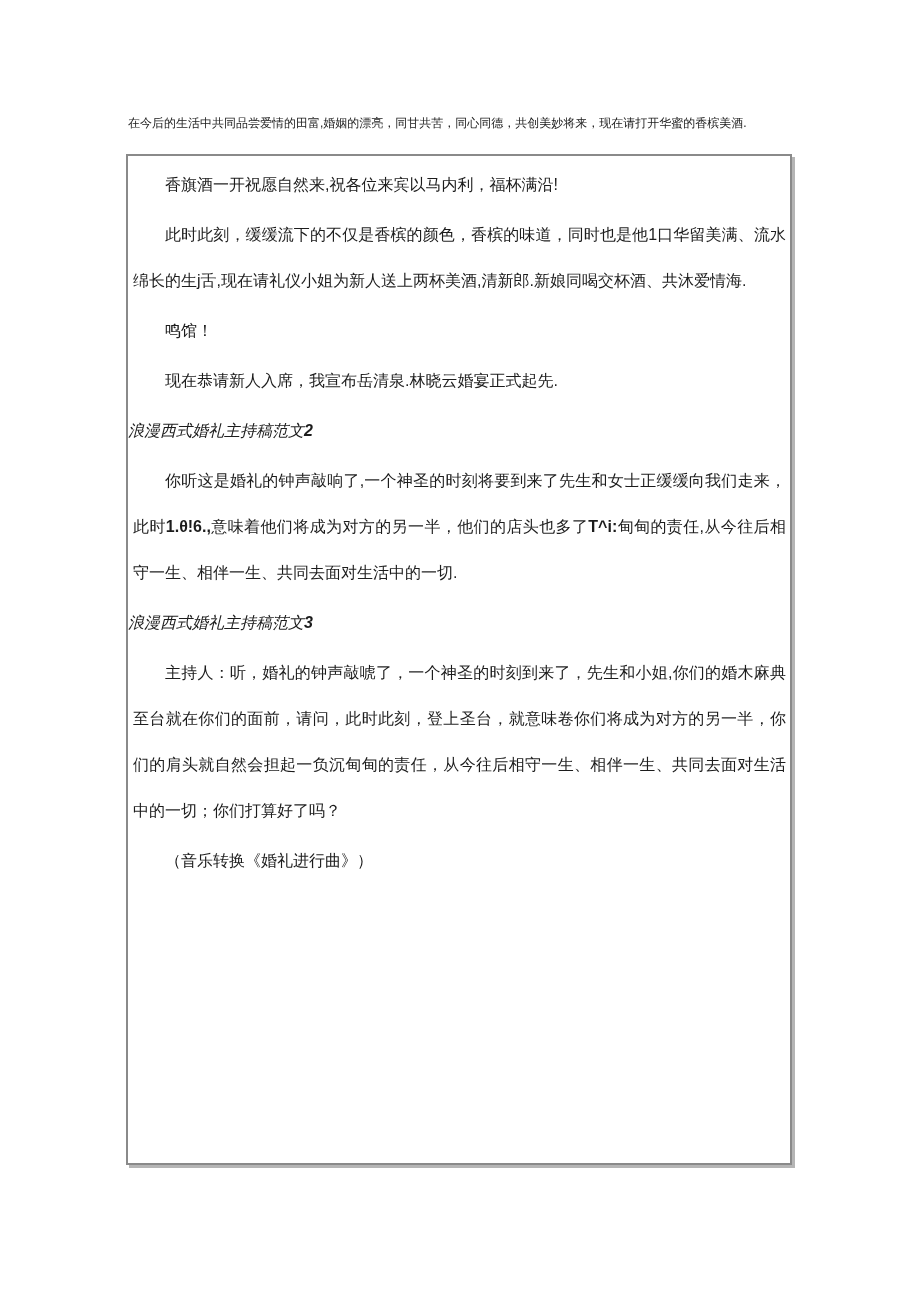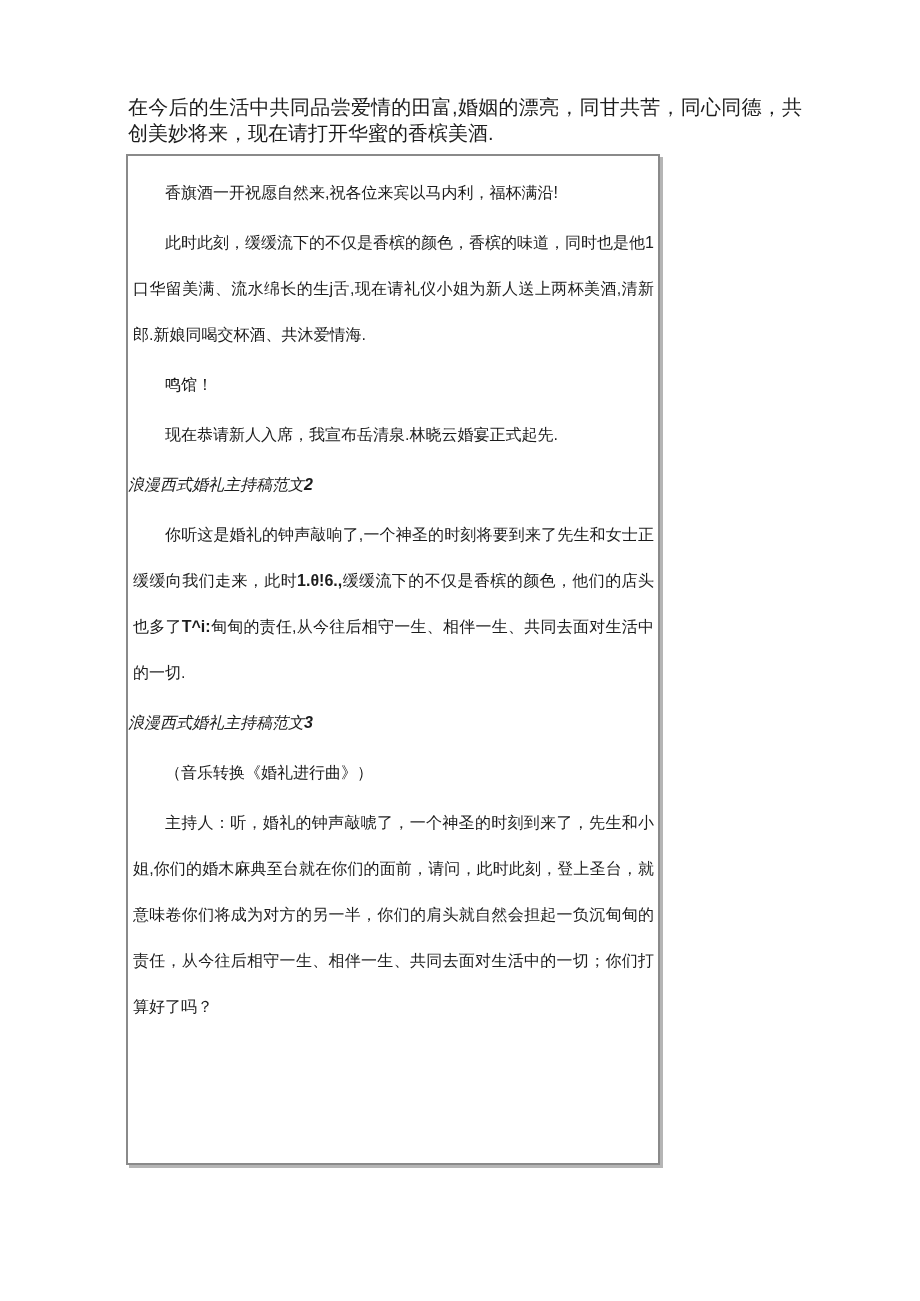--- a/index.html
+++ b/index.html
@@ -16,38 +16,38 @@
   .doc-page {
     position: absolute;
     left: 0; top: 0;
     width: 920px; height: 1301px;
     background: #ffffff;
     overflow: hidden;
   }
   .intro-para {
     position: absolute;
     left: 128px;
-    top: 94px;
+    top: 110px;
     width: 674px;
-    font-size: 20px;
+    font-size: 12px;
     line-height: 26px;
     text-align: justify;
     margin: 0;
   }
   .content-box {
     position: absolute;
     left: 126px;
     top: 154px;
-    width: 534px;
+    width: 666px;
     height: 1011px;
     box-sizing: border-box;
     border: 2px solid #8a8a8a;
     box-shadow: 3px 3px 0 #b5b5b5;
     background: #ffffff;
-    padding: 14px 4px 0 5px;
+    padding: 6px 4px 0 5px;
     overflow: hidden;
   }
   .content-box p {
     margin: 0 0 4px 0;
     font-size: 16px;
     line-height: 46px;
     text-align: justify;
   }
   .content-box p.indent {
     text-indent: 2em;
@@ -80,22 +80,22 @@
 
     <p class="indent">此时此刻，缓缓流下的不仅是香槟的颜色，香槟的味道，同时也是他1口华留美满、流水绵长的生j舌,现在请礼仪小姐为新人送上两杯美酒,清新郎.新娘同喝交杯酒、共沐爱情海.</p>
 
     <p class="indent">鸣馆！</p>
 
     <p class="indent">现在恭请新人入席，我宣布岳清泉.林晓云婚宴正式起先.</p>
 
     <h2 class="section-heading"><span>浪漫西式婚礼主持稿范文</span><span class="num">2</span></h2>
 
 
-    <p class="indent"><span>你听这是婚礼的钟声敲响了,一个神圣的时刻将要到来了先生和女士正缓缓向我们走来，此时</span><span class="bold-token">1.θ!6.,</span><span>缓缓流下的不仅是香槟的颜色，他们的店头也多了</span><span class="bold-token">T^i:</span><span>甸甸的责任,从今往后相守一生、相伴一生、共同去面对生活中的一切.</span></p>
+    <p class="indent"><span>你听这是婚礼的钟声敲响了,一个神圣的时刻将要到来了先生和女士正缓缓向我们走来，此时</span><span class="bold-token">1.θ!6.,</span><span>意味着他们将成为对方的另一半，他们的店头也多了</span><span class="bold-token">T^i:</span><span>甸甸的责任,从今往后相守一生、相伴一生、共同去面对生活中的一切.</span></p>
 
     <h2 class="section-heading"><span>浪漫西式婚礼主持稿范文</span><span class="num">3</span></h2>
 
+    <p class="indent">主持人：听，婚礼的钟声敲唬了，一个神圣的时刻到来了，先生和小姐,你们的婚木麻典至台就在你们的面前，请问，此时此刻，登上圣台，就意味卷你们将成为对方的另一半，你们的肩头就自然会担起一负沉甸甸的责任，从今往后相守一生、相伴一生、共同去面对生活中的一切；你们打算好了吗？</p>
+
     <p class="indent">（音乐转换《婚礼进行曲》）</p>
-
-    <p class="indent">主持人：听，婚礼的钟声敲唬了，一个神圣的时刻到来了，先生和小姐,你们的婚木麻典至台就在你们的面前，请问，此时此刻，登上圣台，就意味卷你们将成为对方的另一半，你们的肩头就自然会担起一负沉甸甸的责任，从今往后相守一生、相伴一生、共同去面对生活中的一切；你们打算好了吗？</p>
 
   </div>
 </div>
 
 </body></html>

